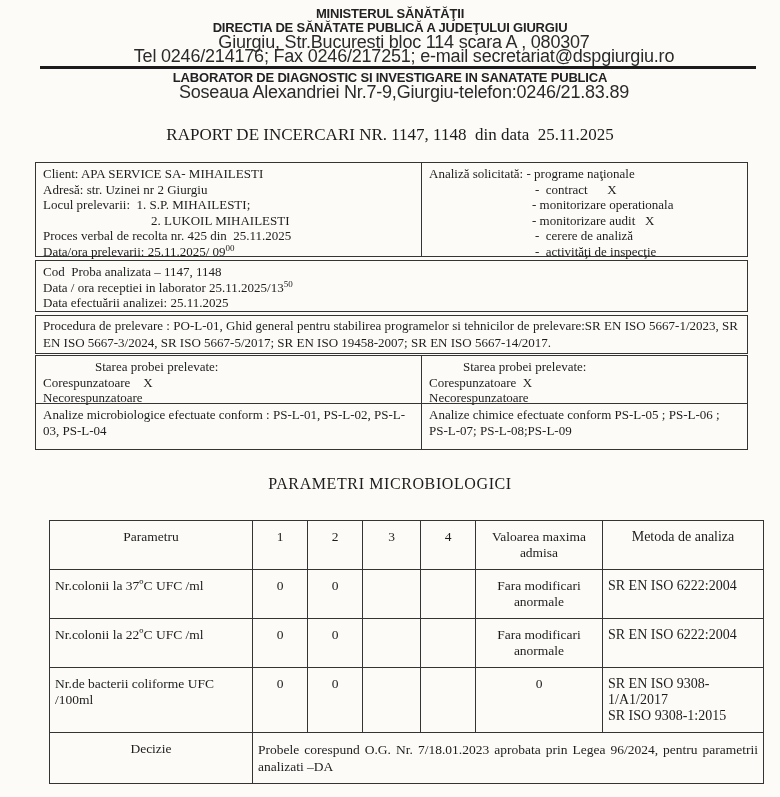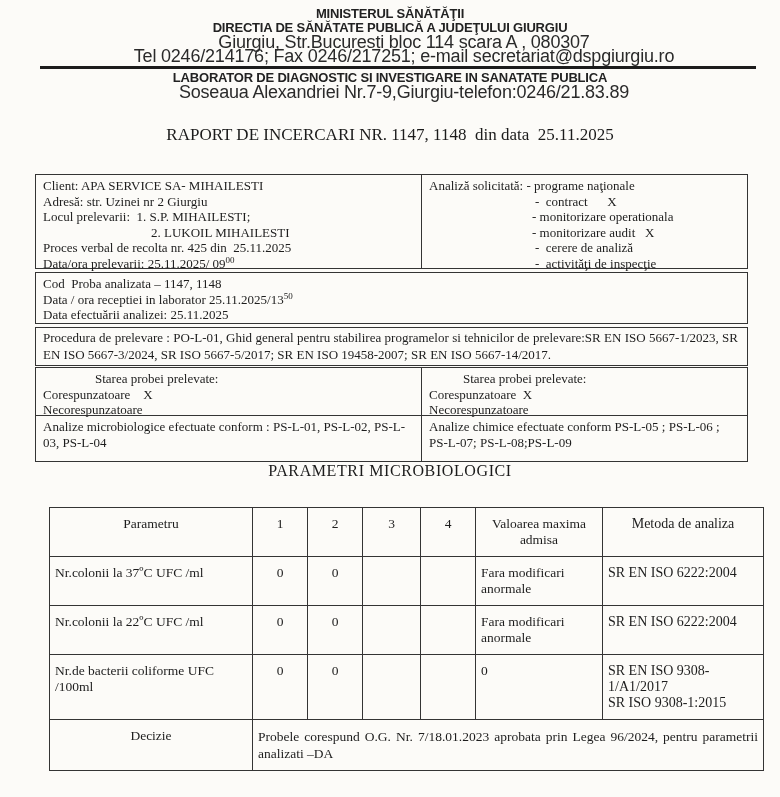--- a/index.html
+++ b/index.html
@@ -21,47 +21,47 @@
   
   .box{box-sizing:border-box;border:1px solid #343434;margin-left:35px;width:713px;
        font-size:13px;line-height:15.5px;color:#1d1d1d;background:transparent;}
   .split{display:flex;}
   .cl{box-sizing:border-box;width:385px;padding:3px 8px 4px 7px;}
   .cr{box-sizing:border-box;flex:1;border-left:1px solid #343434;padding:3px 8px 4px 7px;}
   .pre{white-space:pre;}
   .preline{white-space:pre-line;margin-top:20px;}
   .indent2{padding-left:108px;}
   sup{font-size:9px;vertical-align:super;line-height:0;}
-  .box1{margin-top:30px;height:95px;}
+  .box1{margin-top:18px;height:95px;}
   .box2{margin-top:3px;height:52px;padding:3px 8px 4px 7px;box-sizing:border-box;}
   .box3{margin-top:3px;height:39px;padding:2px 9px 3px 7px;box-sizing:border-box;
         text-align:justify;line-height:16.5px;}
   .box45{margin-top:1px;}
   .state-row .cl,.state-row .cr{height:47px;}
   .conf-row .cl,.conf-row .cr{border-top:1px solid #343434;height:46px;}
   .state-title-l{padding-left:52px;}
   .state-title-r{padding-left:34px;}
   
-  .section-title{text-align:center;font-size:16px;letter-spacing:0.6px;color:#1b1b1b;}
+  .section-title{margin-top:25px;text-align:center;font-size:16px;letter-spacing:0.6px;color:#1b1b1b;}
   
   table.results{
     border-collapse:collapse;table-layout:fixed;margin:27px 0 0 49px;
     width:714px;font-size:13.5px;line-height:16px;color:#1d1d1d;
   }
   table.results td,table.results th{
     border:1px solid #343434;padding:8px 5px;font-weight:normal;vertical-align:top;
     overflow:hidden;
   }
   th.hd-param{vertical-align:bottom;text-align:center;padding-bottom:5px;}
   th.hd-num{vertical-align:bottom;text-align:center;padding-bottom:5px;}
   th.hd-max{vertical-align:top;text-align:center;padding-top:2px;}
   th.hd-met{vertical-align:top;text-align:center;padding-top:3px;font-size:14px;}
   td.param{text-align:left;padding-left:9px;padding-top:3px;}
   td.val{text-align:center;padding-top:3px;}
-  td.maxv{text-align:left;padding-top:3px;}
+  td.maxv{text-align:center;padding-top:3px;}
   td.met{vertical-align:bottom;text-align:left;padding-left:7px;padding-bottom:2px;font-size:14px;}
   td.dec-label{text-align:center;vertical-align:top;padding-top:5px;}
   td.dec-text{text-align:justify;padding:4px 9px;line-height:17px;font-size:13.5px;}
 </style>
 </head>
 <body>
 
 <div class="page">
 
   <div class="letterhead">

